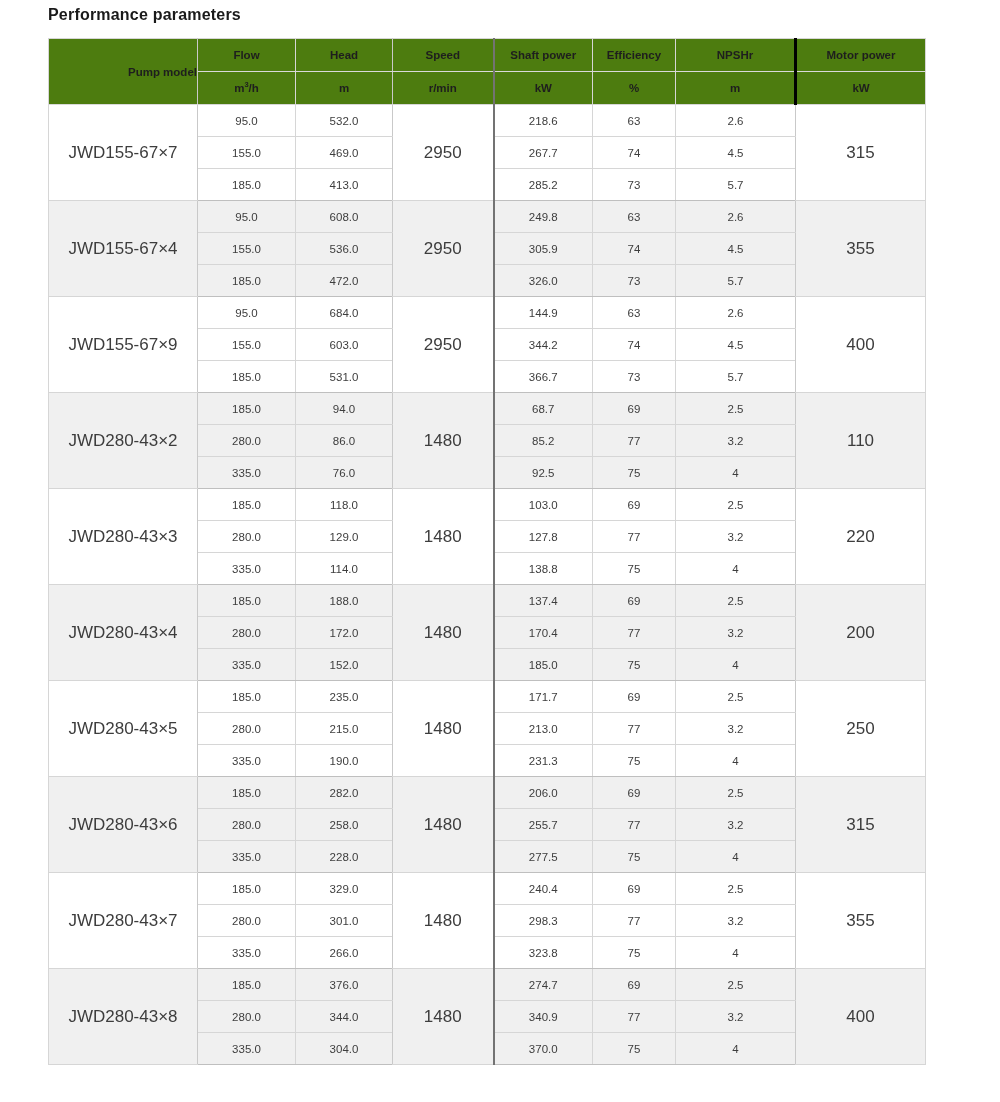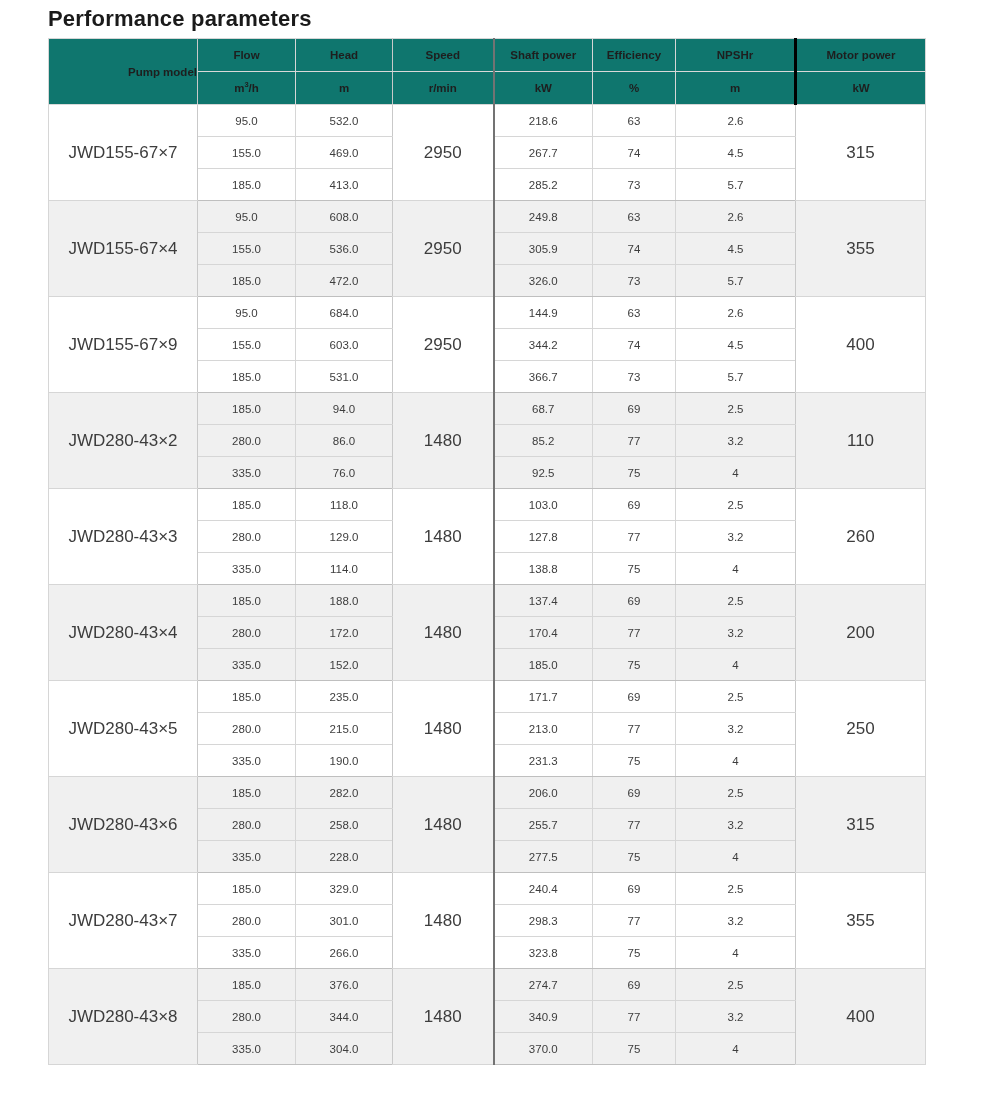--- a/index.html
+++ b/index.html
@@ -15,21 +15,21 @@
   .page {
     width: 1000px;
     height: 1102px;
     position: relative;
     padding: 0;
   }
   .title {
     position: absolute;
     left: 48px;
     top: 6px;
-    font-size: 22px;
+    font-size: 16px;
     font-weight: bold;
     letter-spacing: 0.2px;
     color: #1a1a1a;
     white-space: pre;
     text-align: center;
   }
   .table-wrap {
     position: absolute;
     left: 48px;
     top: 38px;
@@ -59,21 +59,21 @@
   }
   
   table.perf { border: 1px solid #b9b9b9; }
 
   thead th {
     font-weight: bold;
     color: #1e1e1e;
     font-size: 11.5px;
     height: 33px;
     border-color: #cfcfcf;
-    background: #0f766e;
+    background: #4d7c0f;
   }
   thead th.model-head {
     font-size: 11.5px;
     text-align: right;
   }
   thead th.unit {
     font-weight: bold;
     font-size: 11.5px;
   }
   thead tr.head-top th { border-bottom: 1px solid #d9d9d9; }
@@ -244,21 +244,21 @@
             <td class="npsh">4</td>
           </tr>
           <tr class="plain group-start">
             <td class="model" rowspan="3">JWD280-43×3</td>
             <td class="flow">185.0</td>
             <td class="head-cell">118.0</td>
             <td class="speed" rowspan="3">1480</td>
             <td class="shaft">103.0</td>
             <td class="eff">69</td>
             <td class="npsh">2.5</td>
-            <td class="motor" rowspan="3">260</td>
+            <td class="motor" rowspan="3">220</td>
           </tr>
           <tr class="plain">
             <td class="flow">280.0</td>
             <td class="head-cell">129.0</td>
             <td class="shaft">127.8</td>
             <td class="eff">77</td>
             <td class="npsh">3.2</td>
           </tr>
           <tr class="plain group-end">
             <td class="flow">335.0</td>

